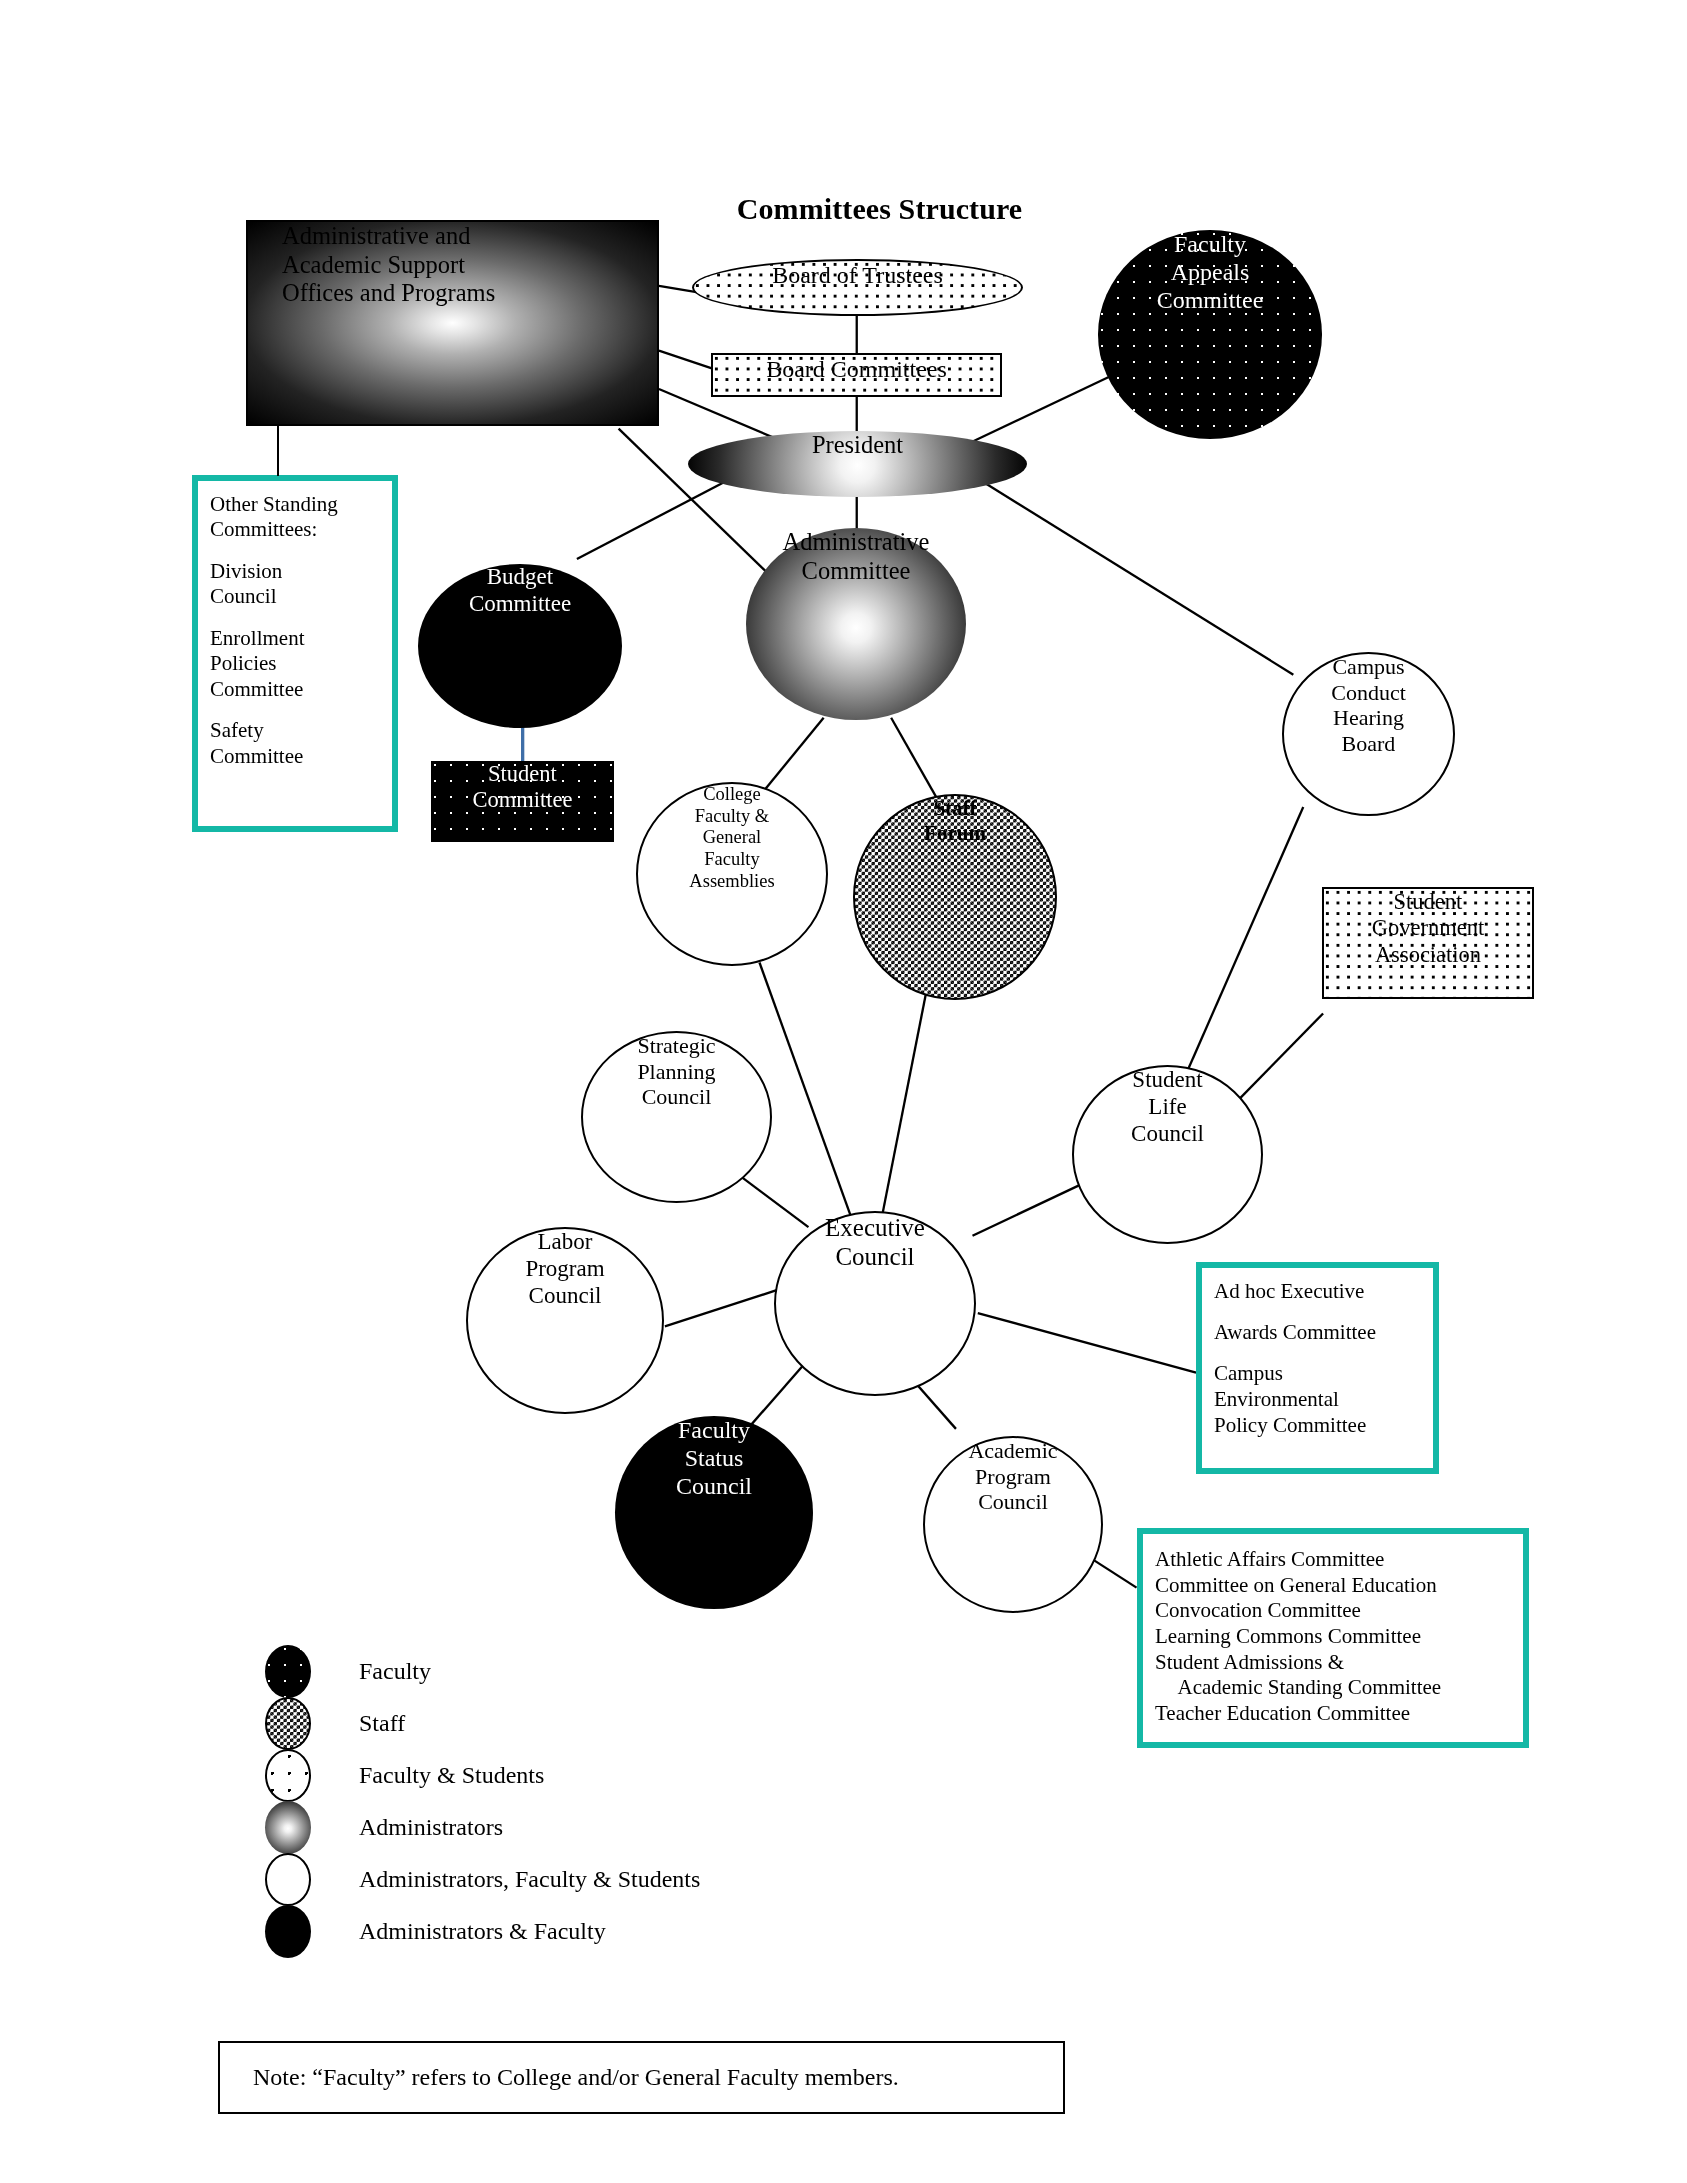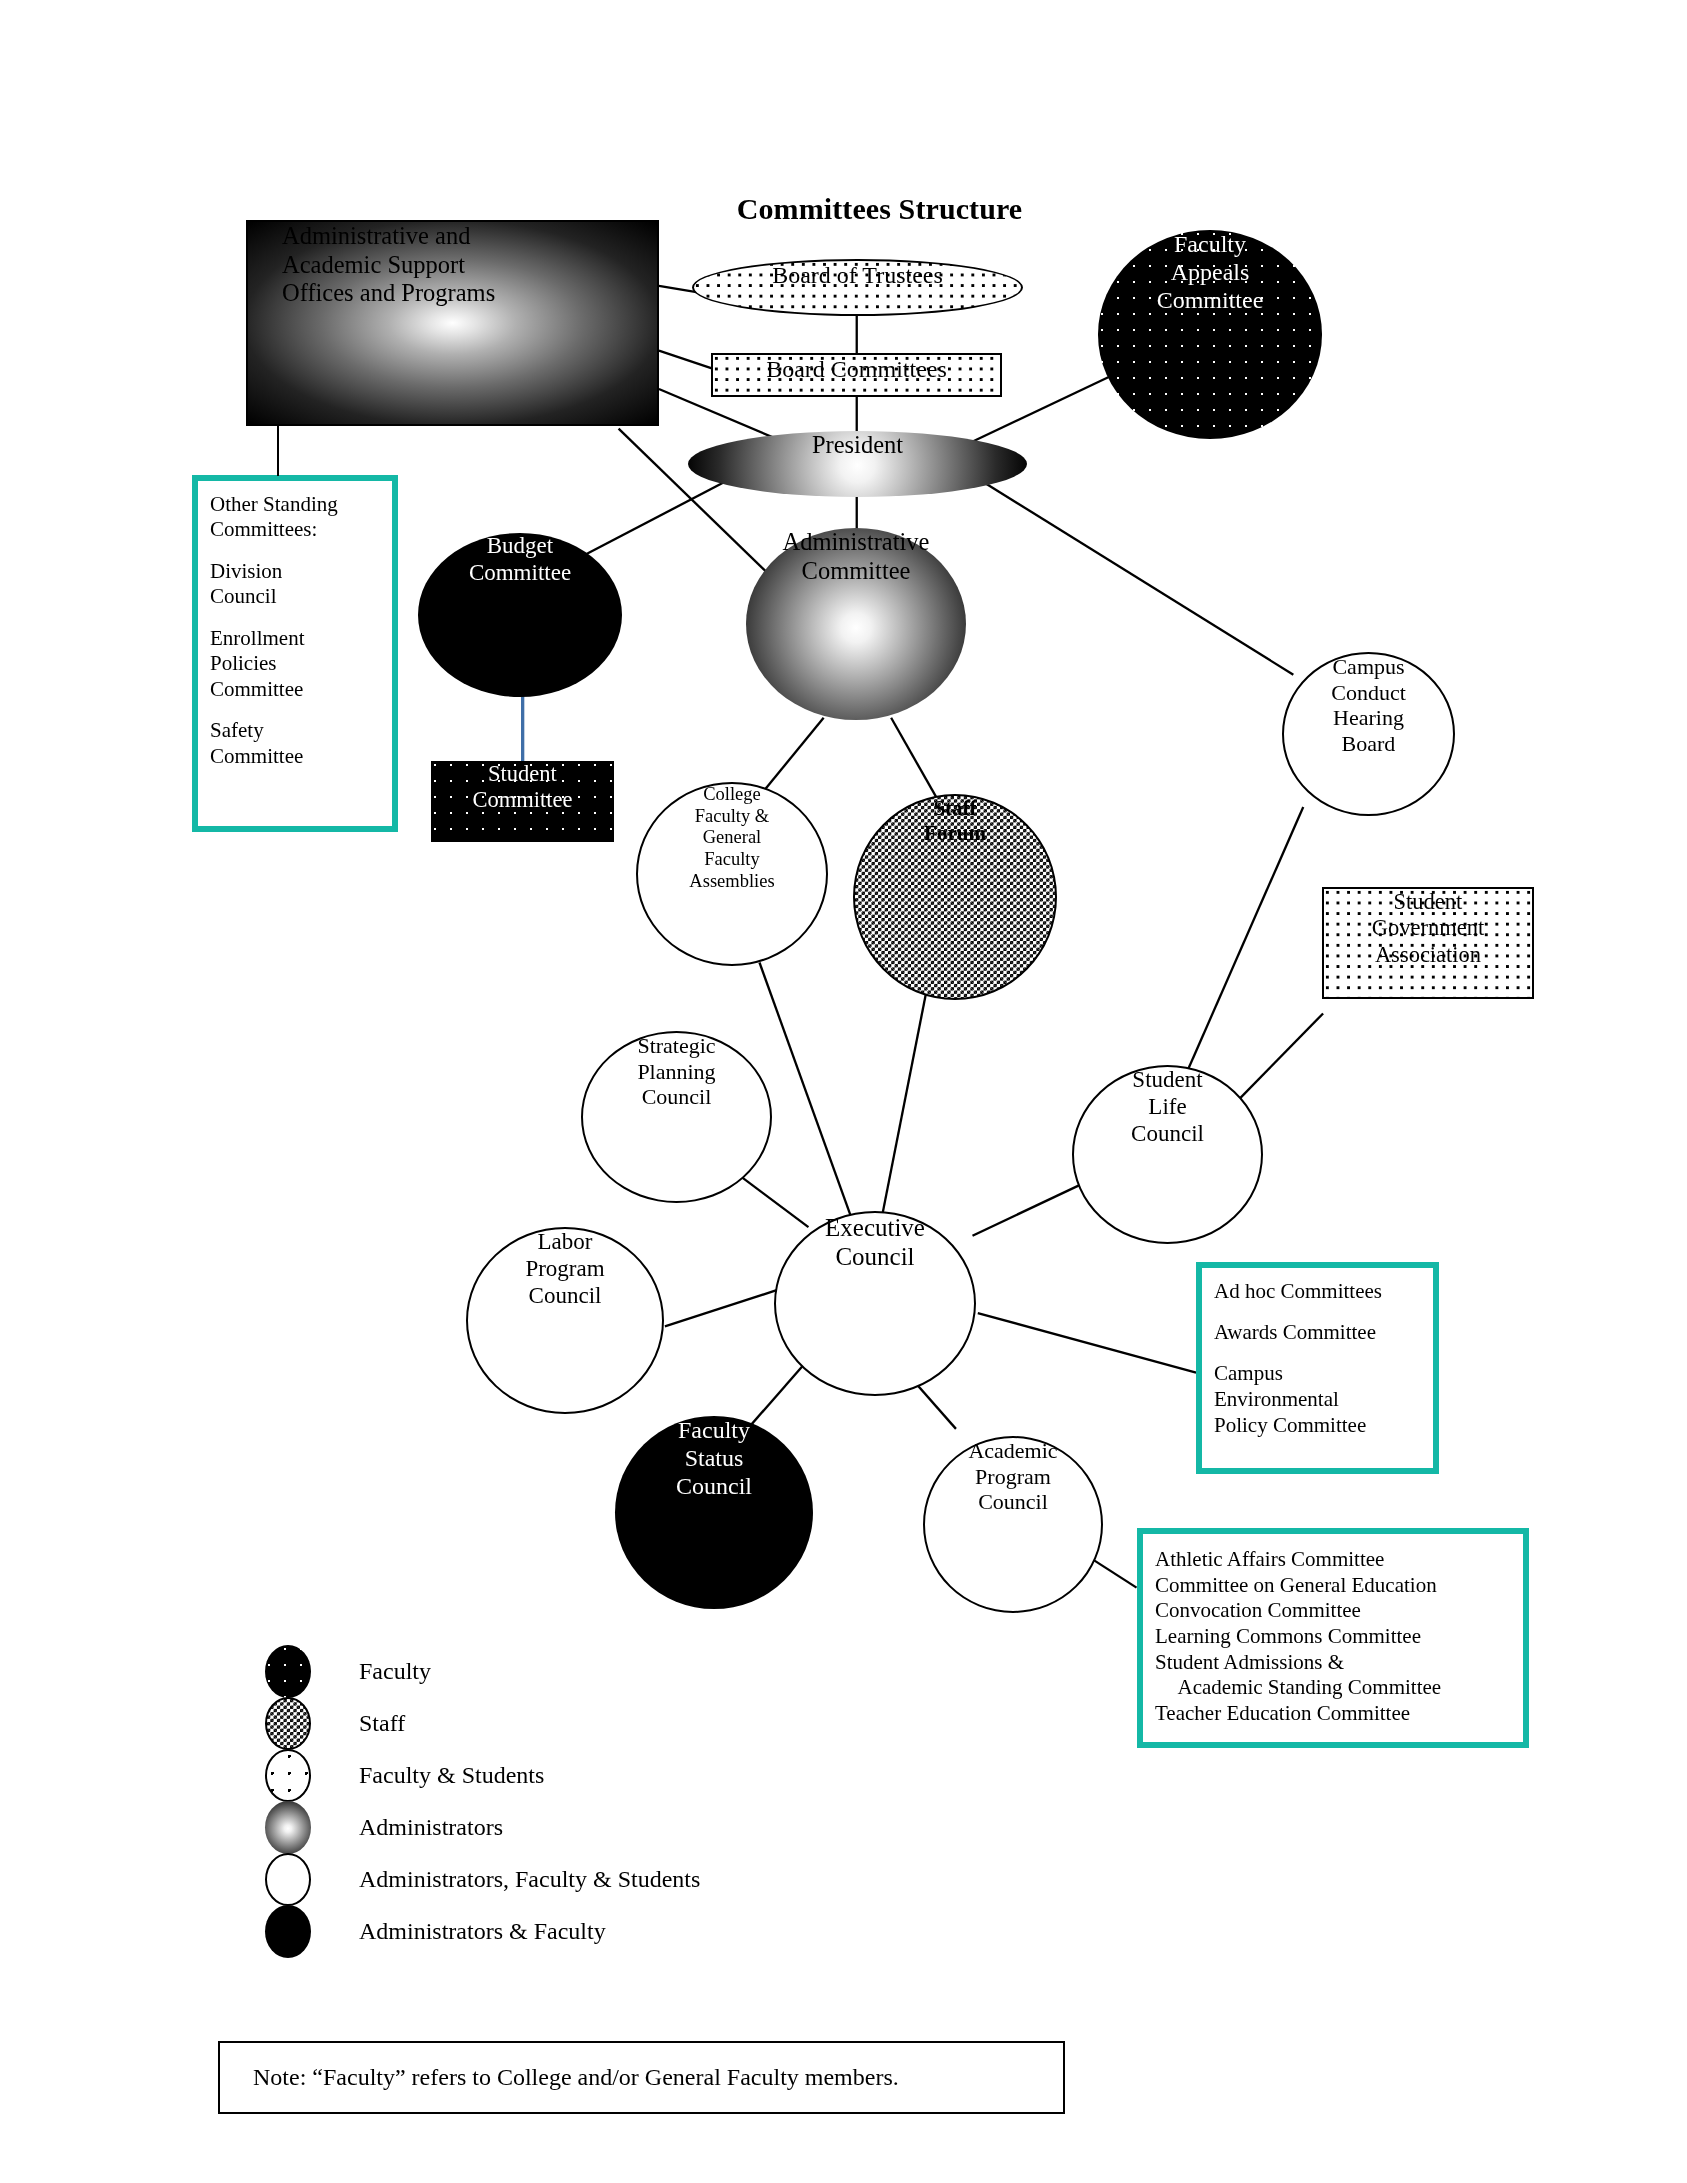--- a/index.html
+++ b/index.html
@@ -201,21 +201,21 @@
     <span class="line" style="white-space:pre-line;">Enrollment
 Policies
 Committee</span>
     <span class="gap"></span>
     <span class="line" style="white-space:pre-line;">Safety
 Committee</span>
   </div>
 
   <div style="position:absolute; left:277px; top:426px; width:2px; height:50px; background:#000;"></div>
 
-  <div class="node ellipse fill-black" style="left:418px; top:533px; width:204px; height:164px; font-size:23px;">
+  <div class="node ellipse fill-black" style="left:418px; top:564px; width:204px; height:164px; font-size:23px;">
     <span class="lbl" style="white-space:pre-line;">Budget
 Committee</span>
   </div>
 
   <div class="node fill-faculty" style="left:431px; top:761px; width:183px; height:81px; font-size:22.5px;">
     <span class="lbl" style="white-space:pre-line;">Student
 Committee</span>
   </div>
 
   <div class="node ellipse fill-admin" style="left:746px; top:528px; width:220px; height:192px; font-size:24.5px;">
@@ -278,21 +278,21 @@
 Council</span>
   </div>
 
   <div class="node ellipse fill-white" style="left:923px; top:1436px; width:180px; height:177px; font-size:22px;">
     <span class="lbl" style="white-space:pre-line;">Academic
 Program
 Council</span>
   </div>
 
   <div class="panel" style="left:1196px; top:1262px; width:243px; height:212px; font-size:21px;">
-    <span class="line" style="white-space:pre-line;">Ad hoc Committees</span>
+    <span class="line" style="white-space:pre-line;">Ad hoc Executive</span>
     <span class="gap"></span>
     <span class="line" style="white-space:pre-line;">Awards Committee</span>
     <span class="gap"></span>
     <span class="line" style="white-space:pre-line;">Campus
 Environmental
 Policy Committee</span>
   </div>
 
   <div class="panel" style="left:1137px; top:1528px; width:392px; height:220px; font-size:21px; padding-top:13.2px;">
     <span class="line">Athletic Affairs Committee</span>

